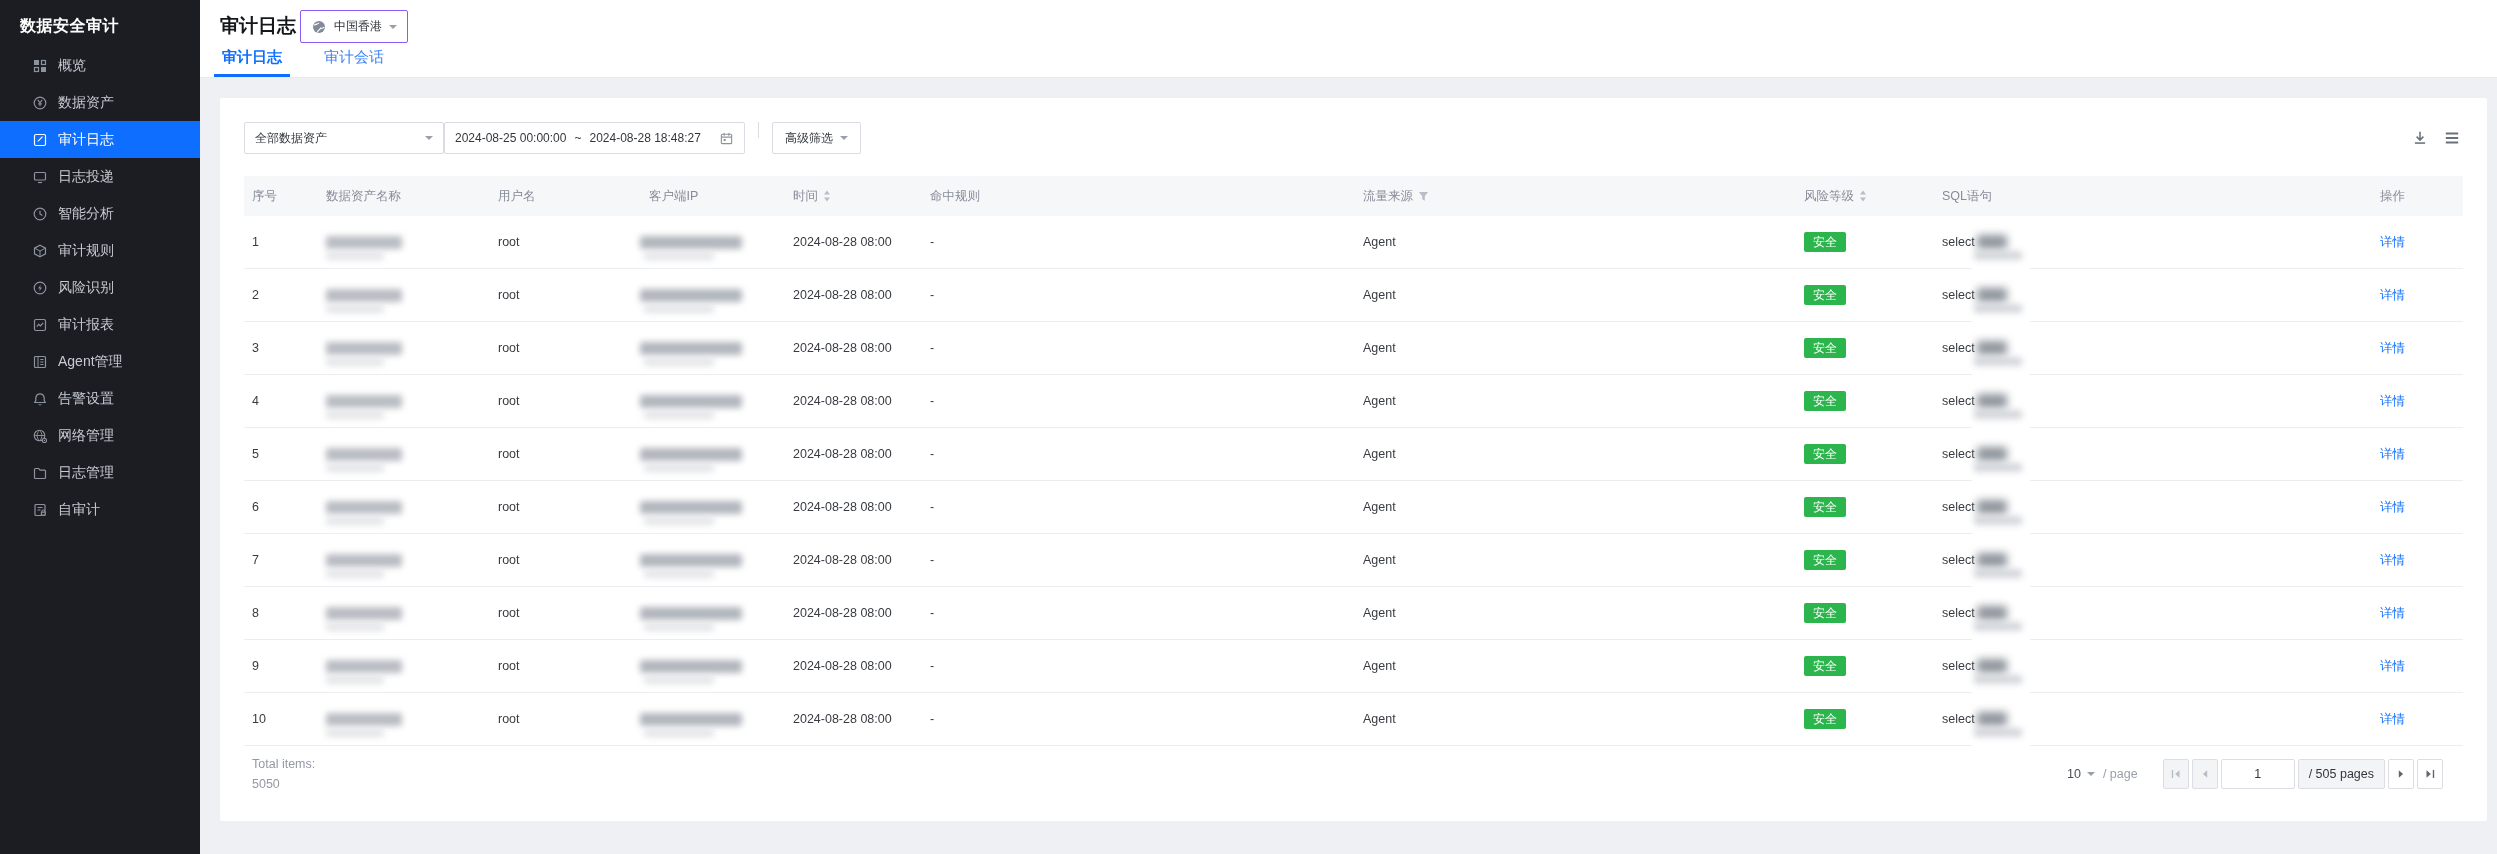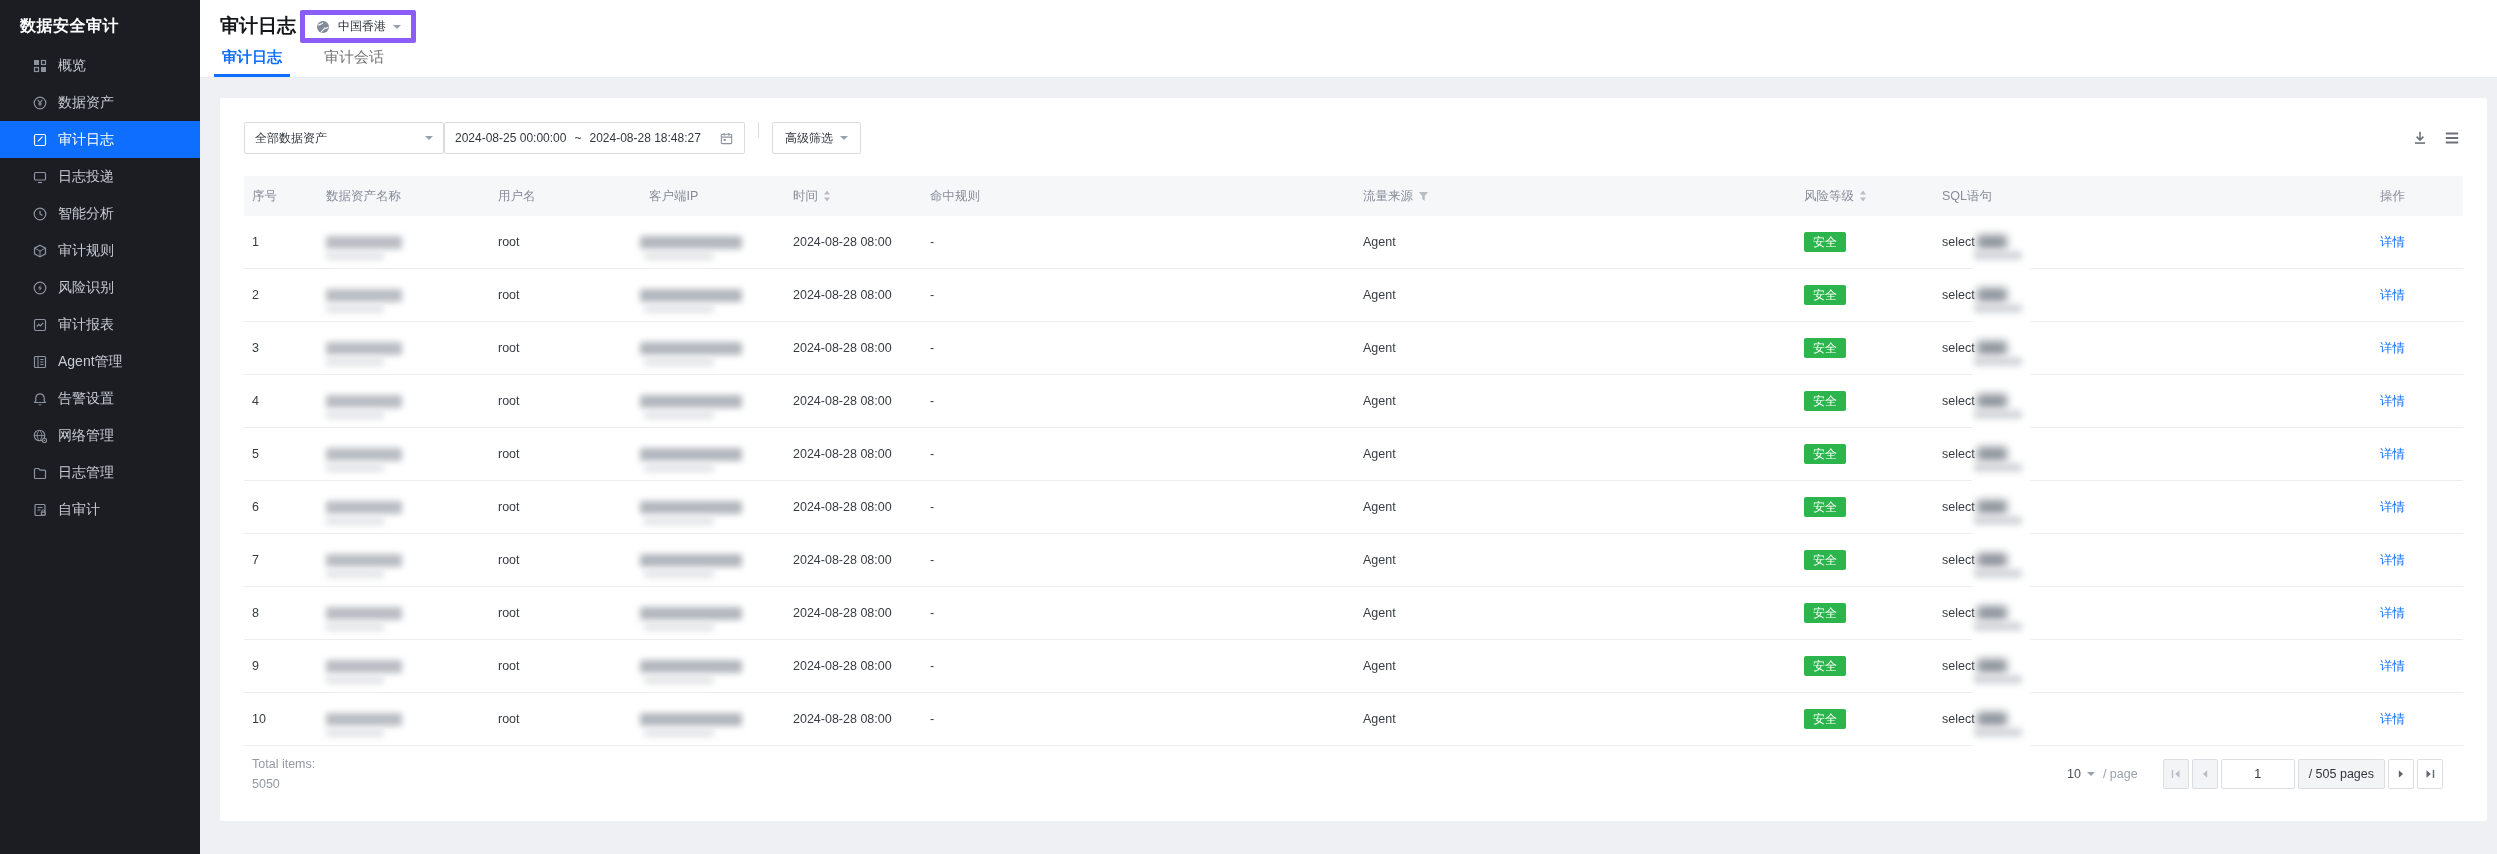--- a/index.html
+++ b/index.html
@@ -11,26 +11,26 @@
   .sb-title { color:#ffffff; font-size:16px; font-weight:bold; padding:16px 0 0 20px; height:47px; letter-spacing:.5px; }
   .sb-item { height:37px; display:flex; align-items:center; padding-left:32px; color:#c6cad2; font-size:14px; cursor:pointer; }
   .sb-item .sb-ico { width:16px; height:16px; margin-right:10px; color:#8d939e; display:inline-flex; }
   .sb-item.active { background:#0e6eff; color:#ffffff; }
   .sb-item.active .sb-ico { color:#ffffff; }
   .sb-ico svg { width:16px; height:16px; }
 
   
   .topbar { position:absolute; left:200px; top:0; width:2297px; height:78px; background:#fff; border-bottom:1px solid #e9ebef; }
   .page-title { position:absolute; left:20px; top:13px; font-size:19px; font-weight:bold; color:#15171a; }
-  .region-select { position:absolute; left:100px; top:10px; height:33px; border:5px solid #8b5cf6; border-radius:2px; background:#fff;
+  .region-select { position:absolute; left:100px; top:10px; height:33px; border:1px solid #8b5cf6; border-radius:2px; background:#fff;
                    display:flex; align-items:center; padding:0 10px; gap:7px; cursor:pointer; }
   .region-select .rg-label { font-size:12px; color:#2f3338; }
   .caret { width:0; height:0; border:4px solid transparent; border-top-color:#98a0ab; margin-top:4px; }
   .tabs { position:absolute; left:14px; bottom:0; display:flex; gap:26px; }
-  .tab { font-size:15px; color:#737373; padding:0 8px 10px; cursor:pointer; }
+  .tab { font-size:15px; color:#3b82f6; padding:0 8px 10px; cursor:pointer; }
   .tab.active { color:#0e6eff; font-weight:bold; border-bottom:3px solid #0e6eff; padding-bottom:7px; }
 
   
   .content { position:absolute; left:200px; top:78px; width:2297px; height:776px; background:#eef0f4; }
   .card { position:absolute; left:20px; top:20px; width:2267px; height:723px; background:#fff; border-radius:2px; padding:0 24px; }
 
   
   .filter-row { position:relative; margin-top:24px; height:32px; display:flex; align-items:flex-start; }
   .ctrl { height:32px; border:1px solid #d9dce2; border-radius:2px; background:#fff; display:flex; align-items:center; font-size:12px; color:#33373d; cursor:pointer; }
   .asset-select { width:200px; padding:0 10px; justify-content:space-between; }

